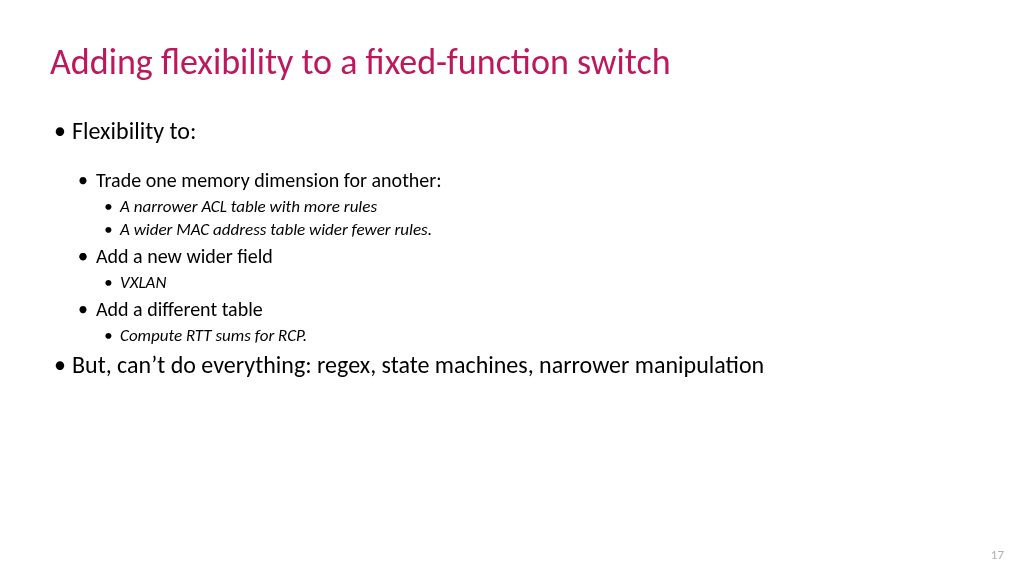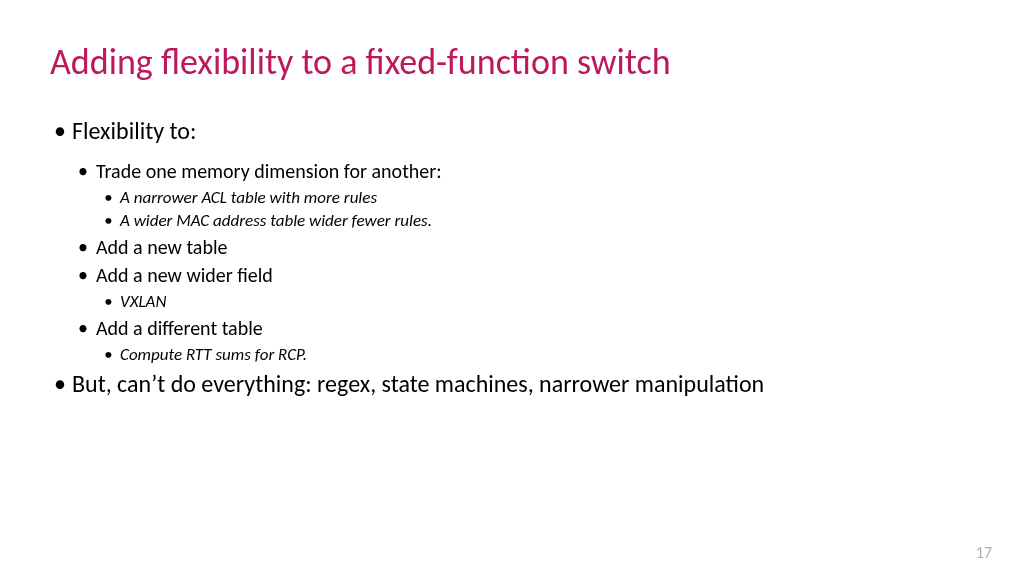--- a/index.html
+++ b/index.html
@@ -31,21 +31,21 @@
       padding-left: 22px;
       position: relative;
     }
     .level1 > li::before {
       content: "•";
       position: absolute;
       left: 4px;
       top: 0;
     }
     .level2 {
-      margin-top: 14px;
+      margin-top: 23px;
     }
     .level2 > li {
       font-size: 20px;
       margin-bottom: 4px;
       padding-left: 24px;
       position: relative;
     }
     .level2 > li::before {
       content: "•";
       position: absolute;
@@ -64,43 +64,42 @@
     }
     .level3 > li::before {
       content: "•";
       position: absolute;
       left: 8px;
       top: 0;
     }
     .page-number {
       position: absolute;
       bottom: 14px;
-      right: 32px;
-      font-size: 16px;
+      right: 20px;
+      font-size: 13px;
       color: #b0b0b0;
     }
   </style>
 </head>
 <body>
 
 <h1 class="title">Adding flexibility to a fixed-function switch</h1>
 
 <ul class="level1">
   <li>
     <span>Flexibility to:</span>
     <ul class="level2">
       <li>
         <span>Trade one memory dimension for another:</span>
         <ul class="level3">
           <li><span>A narrower ACL table with more rules</span></li>
           <li><span>A wider MAC address table wider fewer rules.</span></li>
         </ul>
       </li>
       <li>
-        <span>Add a new table</span>
       </li>
       <li>
         <span>Add a new wider field</span>
         <ul class="level3">
           <li><span>VXLAN</span></li>
         </ul>
       </li>
       <li>
         <span>Add a different table</span>
         <ul class="level3">

